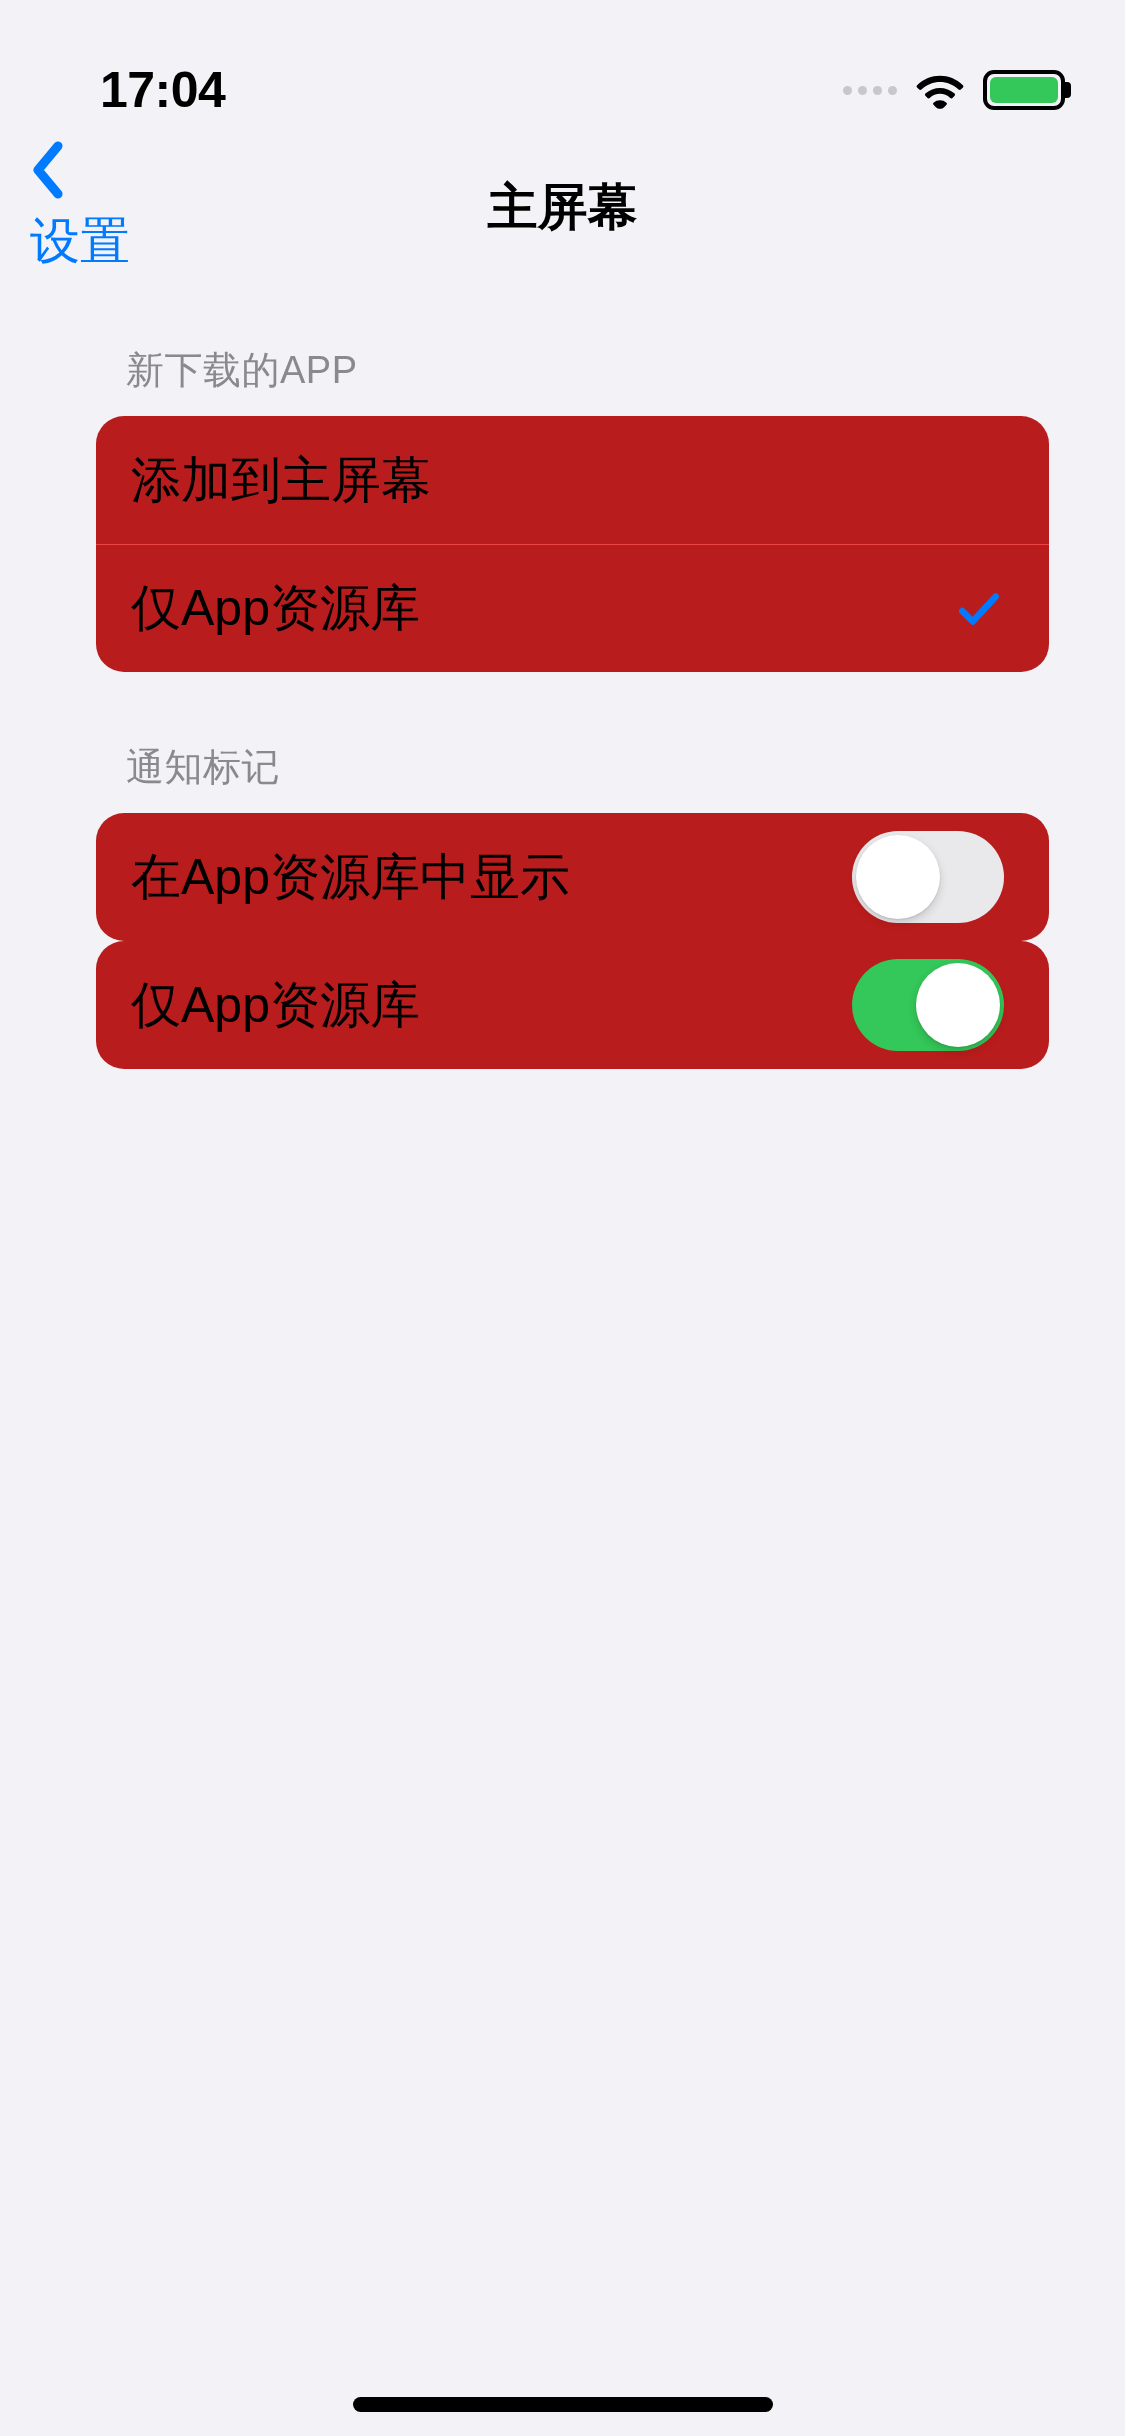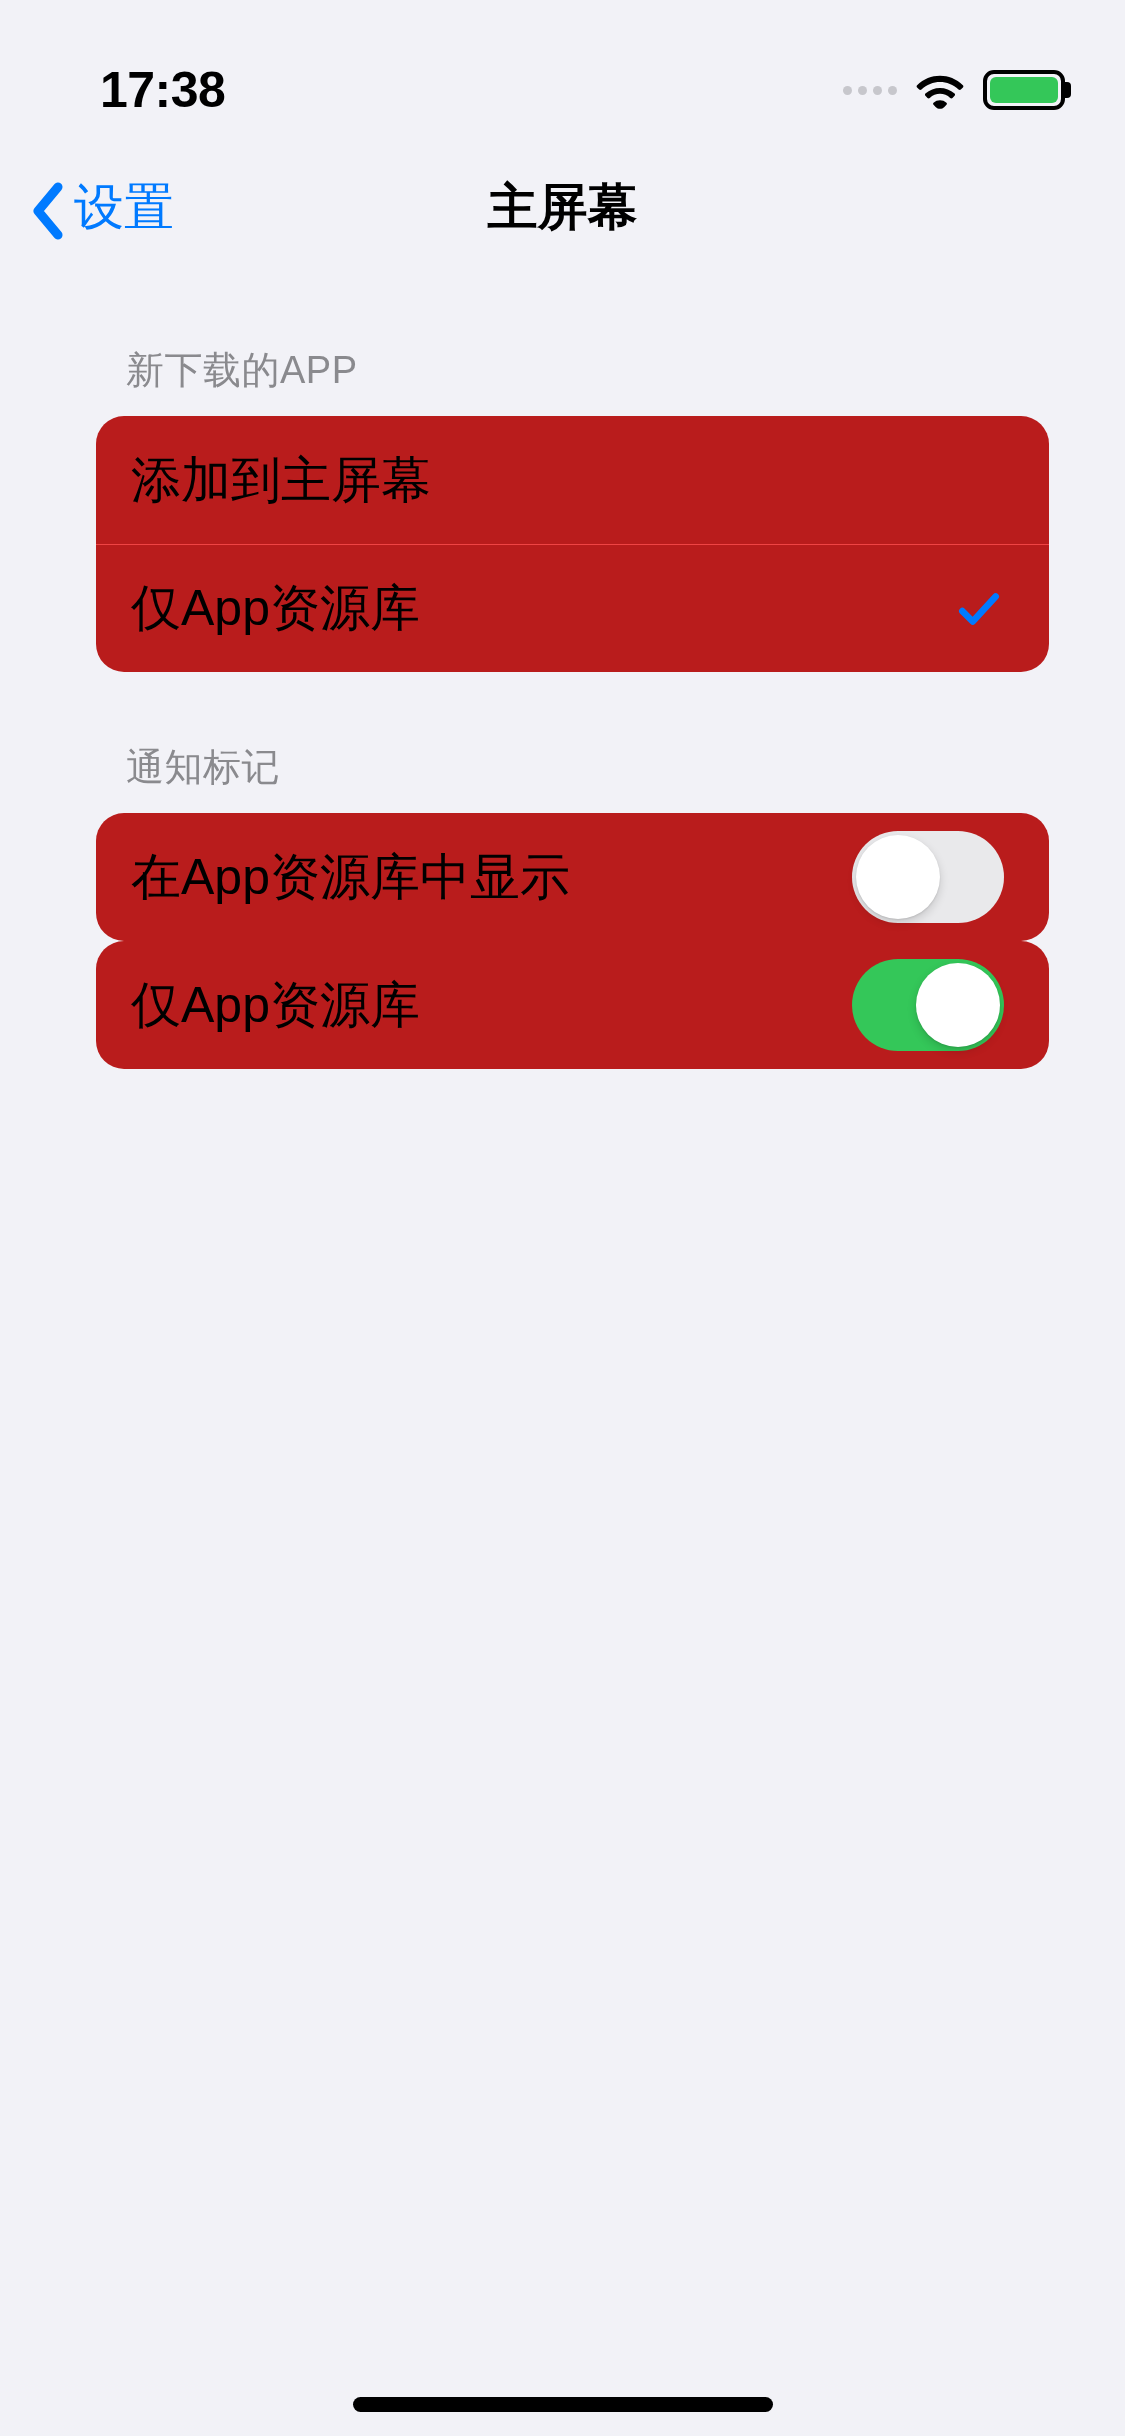--- a/index.html
+++ b/index.html
@@ -79,25 +79,26 @@
     
     .nav-bar {
       height: 135px;
       display: flex;
       align-items: center;
       position: relative;
       padding: 0 30px;
     }
     .nav-back {
       display: flex;
-      align-items: flex-end;
+      align-items: flex-start;
       gap: 8px;
       color: #007aff;
       font-size: 50px;
       cursor: pointer;
+      flex-direction: column;
     }
     .nav-back svg {
       display: block;
     }
     .nav-title {
       position: absolute;
       left: 50%;
       transform: translateX(-50%);
       font-size: 50px;
       font-weight: 600;
@@ -182,21 +183,21 @@
       width: 420px;
       height: 15px;
       background: #000;
       border-radius: 10px;
     }
   </style>
 </head>
 <body>
 
 <div class="status-bar">
-  <div class="status-time">17:38</div>
+  <div class="status-time">17:04</div>
   <div class="status-right">
     <div class="cell-dots">
       <span></span>
         <span></span>
         <span></span>
         <span></span>
     </div>
     <div class="wifi-icon">
       <svg width="50" height="38" viewBox="0 0 24 18">
           <path d="M12 18c-.8 0-1.5-.3-2.1-.9l-1-1c-.3-.3-.3-.7 0-1 1.7-1.6 4.5-1.6 6.2 0 .3.3.3.7 0 1l-1 1c-.6.6-1.3.9-2.1.9zm6-5.2c-.3.3-.8.3-1.1 0-2.7-2.6-7.1-2.6-9.8 0-.3.3-.8.3-1.1 0l-1-1c-.3-.3-.3-.8 0-1.1 3.9-3.6 10.1-3.6 14 0 .3.3.3.8 0 1.1l-1 1zm4-4c-.3.3-.8.3-1.1 0C15.9 4 8.1 4 3.1 8.8c-.3.3-.8.3-1.1 0l-1-1c-.3-.3-.3-.8 0-1.1C7.2.7 16.8.7 23 6.7c.3.3.3.8 0 1.1l-1 1z" fill="#000"></path>

